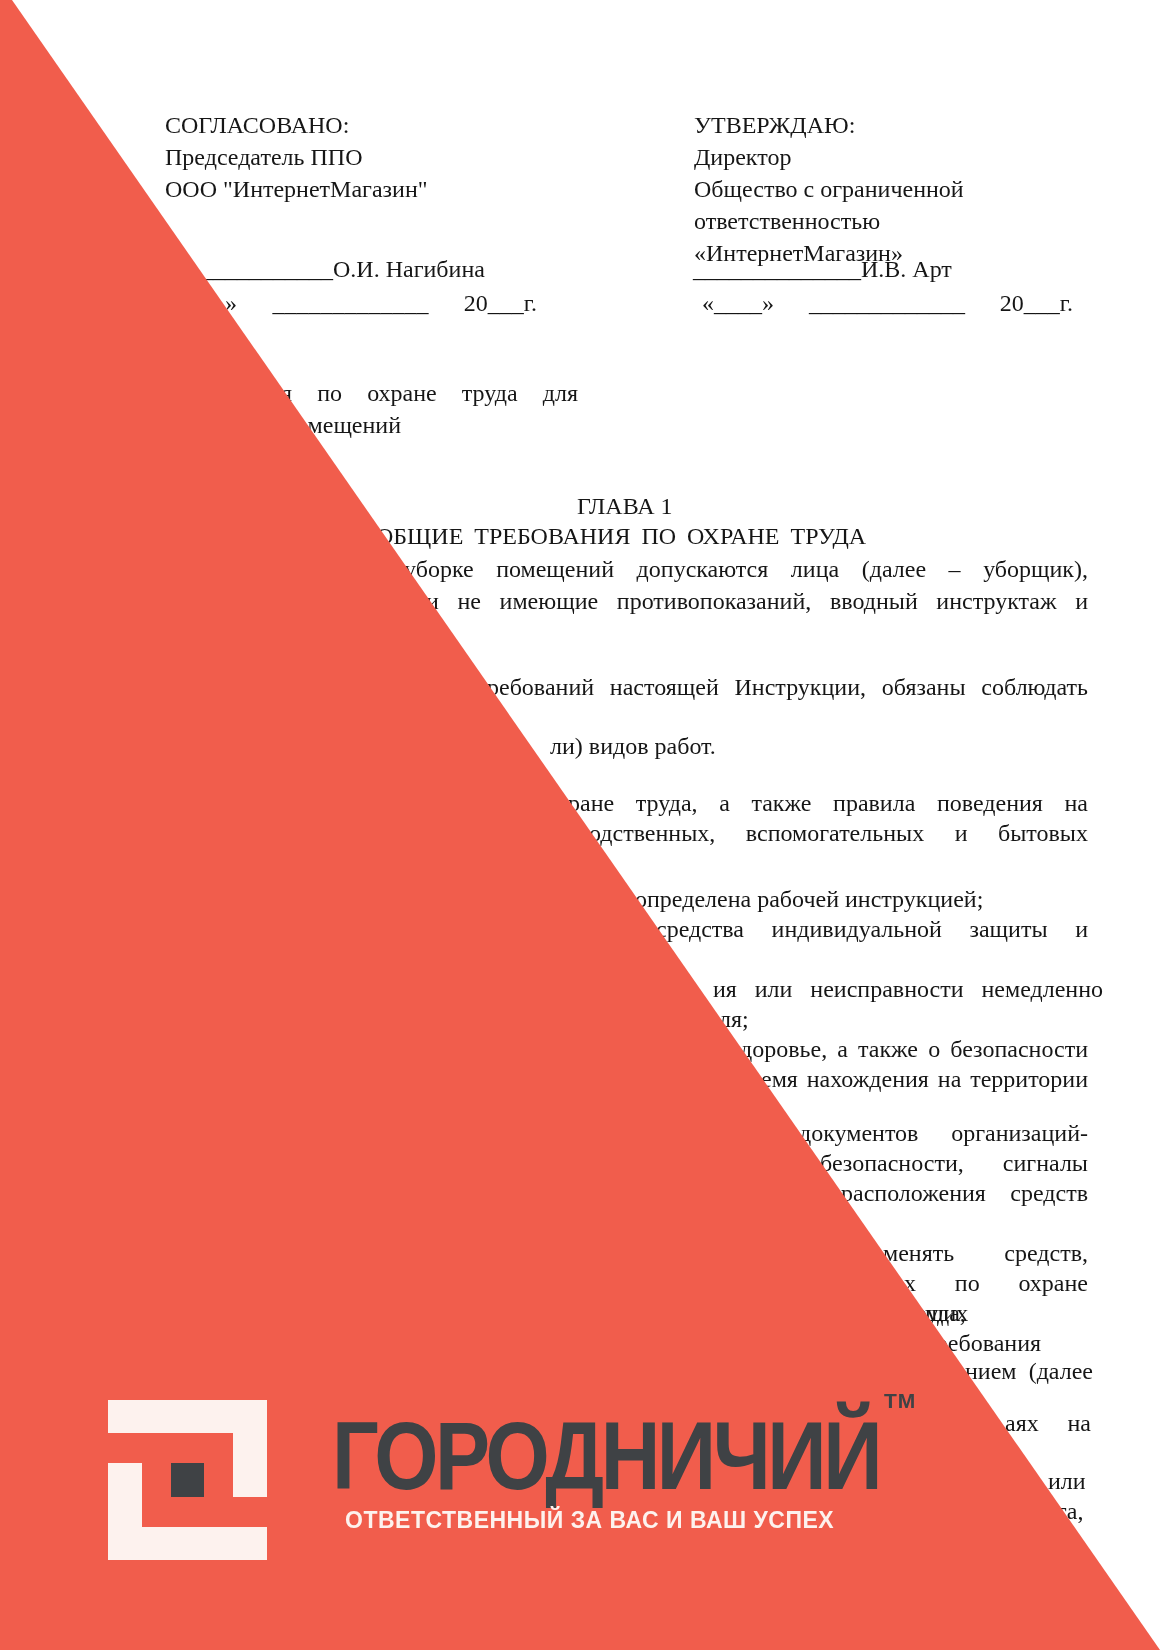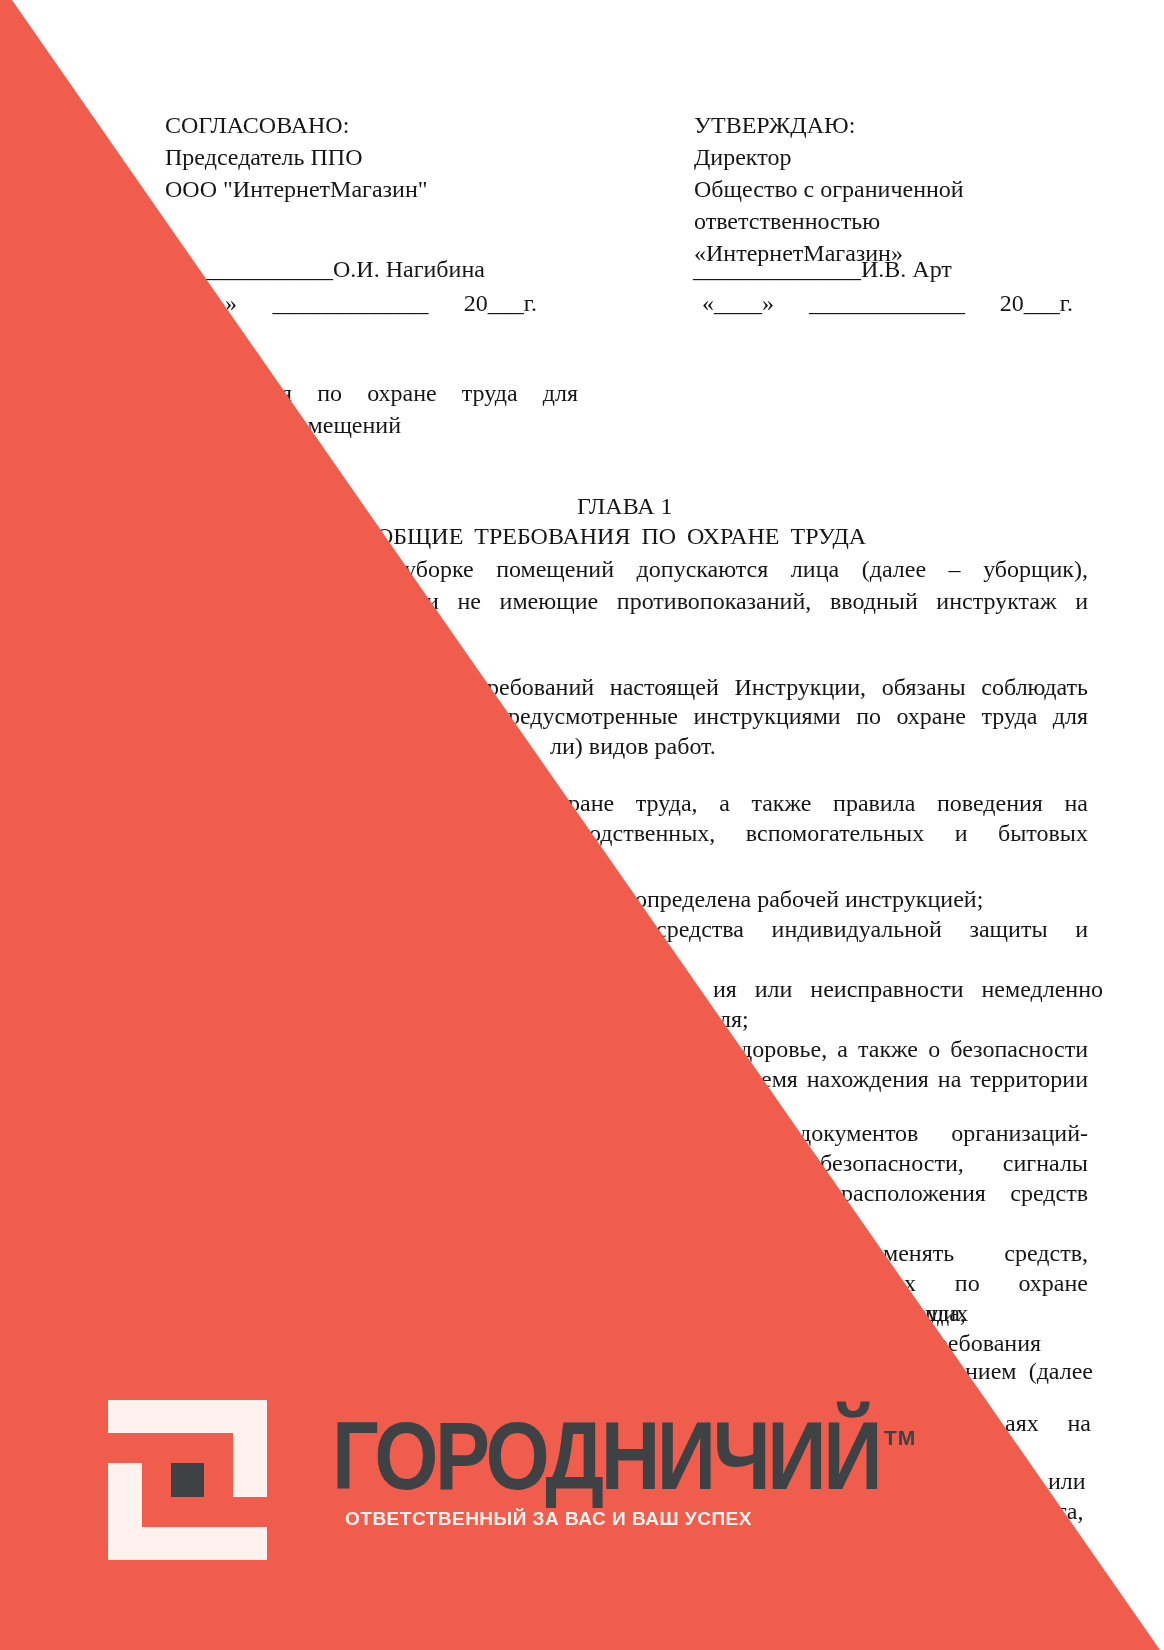--- a/index.html
+++ b/index.html
@@ -37,29 +37,29 @@
     position:absolute;left:332px;top:1408px;
     font-family:"Liberation Sans","DejaVu Sans",sans-serif;
     font-weight:bold;font-size:96px;line-height:1;
     letter-spacing:-4px;
     color:#3f4245;
     transform:scaleX(0.86);
     transform-origin:left top;
     white-space:pre;
   }
   .tm{
-    position:absolute;left:884px;top:1426px;
+    position:absolute;left:884px;top:1389px;
     font-family:"Liberation Sans","DejaVu Sans",sans-serif;
     font-weight:bold;font-size:21px;color:#3f4245;
     letter-spacing:1px;white-space:pre;text-align:right;
   }
   .tagline{
     position:absolute;left:345px;top:1509px;
     font-family:"Liberation Sans","DejaVu Sans",sans-serif;
-    font-weight:bold;font-size:19px;line-height:1;
+    font-weight:bold;font-size:23px;line-height:1;
     color:#fdf2ee;letter-spacing:0.5px;white-space:pre;
   }
 </style>
 </head>
 <body>
 
 <div class="page">
 
   <div class="line" style="left:165px;top:110px">СОГЛАСОВАНО:</div>
   <div class="line" style="left:165px;top:142px">Председатель ППО</div>
@@ -77,21 +77,20 @@
 
   <div class="line j" style="left:281px;top:378px;width:297px">я по охране труда для</div>
   <div class="line" style="left:296px;top:410px">омещений</div>
 
   <div class="line" style="left:577px;top:491px">ГЛАВА 1</div>
   <div class="line" style="left:376px;top:521px;word-spacing:5px">ОБЩИЕ ТРЕБОВАНИЯ ПО ОХРАНЕ ТРУДА</div>
 
   <div class="line j" style="left:404px;top:554px;width:684px">уборке помещений допускаются лица (далее – уборщик),</div>
   <div class="line j" style="left:426px;top:586px;width:662px">и не имеющие противопоказаний, вводный инструктаж и</div>
   <div class="line j" style="left:487px;top:672px;width:601px">ребований настоящей Инструкции, обязаны соблюдать</div>
-  <div class="line j" style="left:508px;top:701px;width:580px">редусмотренные инструкциями по охране труда для</div>
   <div class="line" style="left:550px;top:731px">ли) видов работ.</div>
   <div class="line j" style="left:568px;top:788px;width:520px">ране труда, а также правила поведения на</div>
   <div class="line j" style="left:589px;top:818px;width:499px">одственных, вспомогательных и бытовых</div>
   <div class="line" style="left:635px;top:884px">определена рабочей инструкцией;</div>
   <div class="line j" style="left:656px;top:914px;width:432px">средства индивидуальной защиты и</div>
   <div class="line j" style="left:713px;top:974px;width:390px">ия или неисправности немедленно</div>
   <div class="line" style="left:719px;top:1004px">ля;</div>
   <div class="line j" style="left:740px;top:1034px;width:348px">доровье, а также о безопасности</div>
   <div class="line j" style="left:761px;top:1064px;width:327px">емя нахождения на территории</div>
   <div class="line j" style="left:799px;top:1118px;width:289px">документов организаций-</div>

